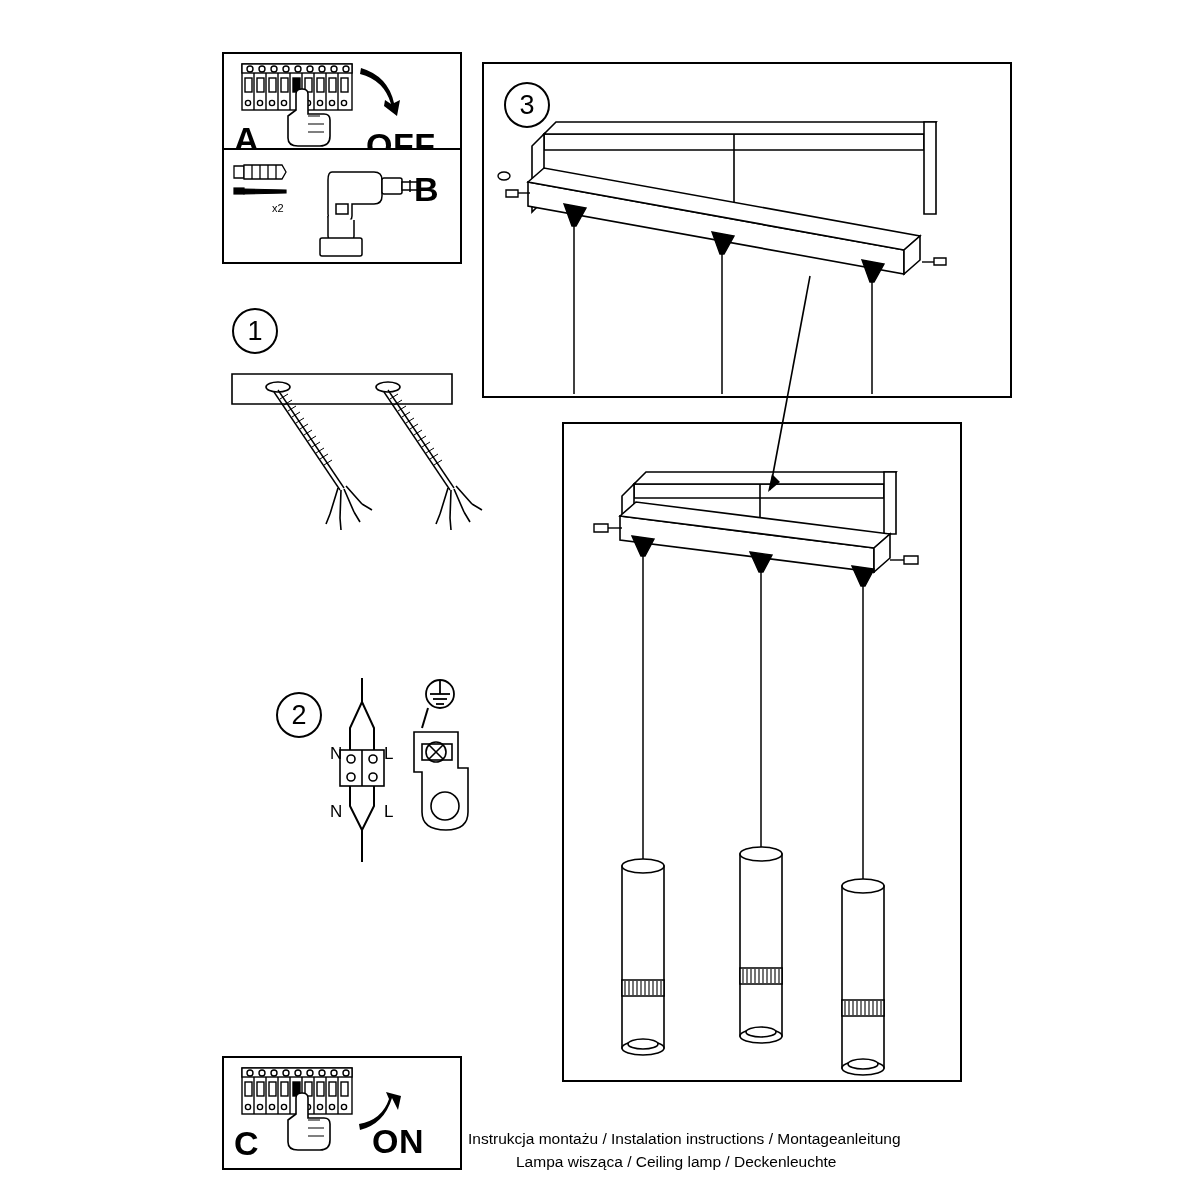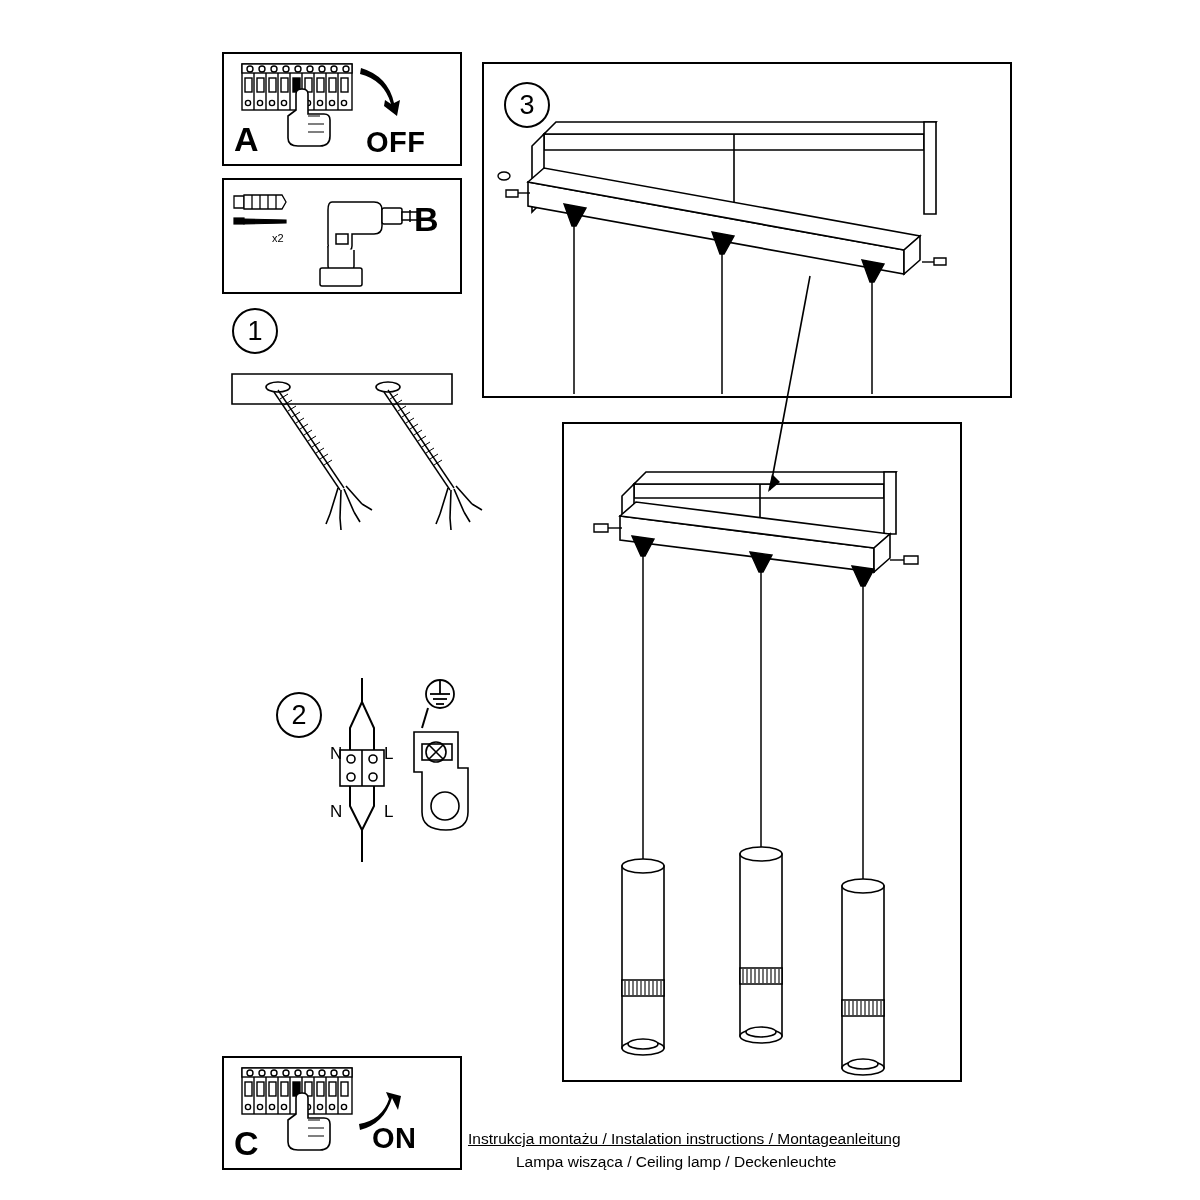--- a/index.html
+++ b/index.html
@@ -26,21 +26,21 @@
     border: 2px solid #000;
     box-sizing: border-box;
     background: #fff;
   }
   .label-big {
     font-size: 34px;
     font-weight: bold;
     line-height: 1;
   }
   .label-off {
-    font-size: 29px;
+    font-size: 34px;
     font-weight: bold;
     letter-spacing: 0.5px;
   }
   .circle-num {
     position: absolute;
     width: 46px;
     height: 46px;
     border: 2.5px solid #000;
     border-radius: 50%;
     box-sizing: border-box;
@@ -130,21 +130,21 @@
       </g>
 
       <g fill="#000">
         <path d="M136 20 Q160 26 167 50 L161 46 L160 52 L173 62 L176 46 L170 49 Q164 22 137 14 Z"></path>
       </g>
     </svg>
     <div class="label-big abs" style="left:10px; top:68px;">A</div>
     <div class="label-off abs" style="left:142px; top:72px;">OFF</div>
   </div>
 
-  <div class="box" style="left:222px; top:178px; width:240px; height:116px;">
+  <div class="box" style="left:222px; top:148px; width:240px; height:116px;">
     <svg width="236" height="112" viewBox="0 0 236 112">
 
       <g stroke="#000" fill="#fff" stroke-width="1.3">
         <path d="M10 16 L20 16 L20 28 L10 28 Z"></path>
         <path d="M20 15 L58 15 L62 22 L58 29 L20 29 Z"></path>
         <line x1="28" y1="15" x2="28" y2="29"></line>
         <line x1="36" y1="15" x2="36" y2="29"></line>
         <line x1="44" y1="15" x2="44" y2="29"></line>
         <line x1="52" y1="15" x2="52" y2="29"></line>
       </g>
@@ -470,16 +470,16 @@
           <line x1="317" y1="577" x2="317" y2="591"></line>
       </g>
     </svg>
   </div>
 
   <svg class="abs" style="left:760px; top:268px;" width="60" height="230" viewBox="0 0 60 230">
     <line x1="50" y1="8" x2="10" y2="222" stroke="#000" stroke-width="1.6"></line>
     <path d="M8 224 L12 206 L20 214 Z" fill="#000"></path>
   </svg>
 
-  <div class="txt" style="left:468px; top:1128px;text-decoration:underline;">Instrukcja montażu / Instalation instructions / Montageanleitung</div>
+  <div class="txt" style="left:468px; top:1128px;">Instrukcja montażu / Instalation instructions / Montageanleitung</div>
   <div class="txt" style="left:468px; top:1151px;margin-left:48px;">Lampa wisząca / Ceiling lamp / Deckenleuchte</div>
 
 </div>
 
 </body></html>

